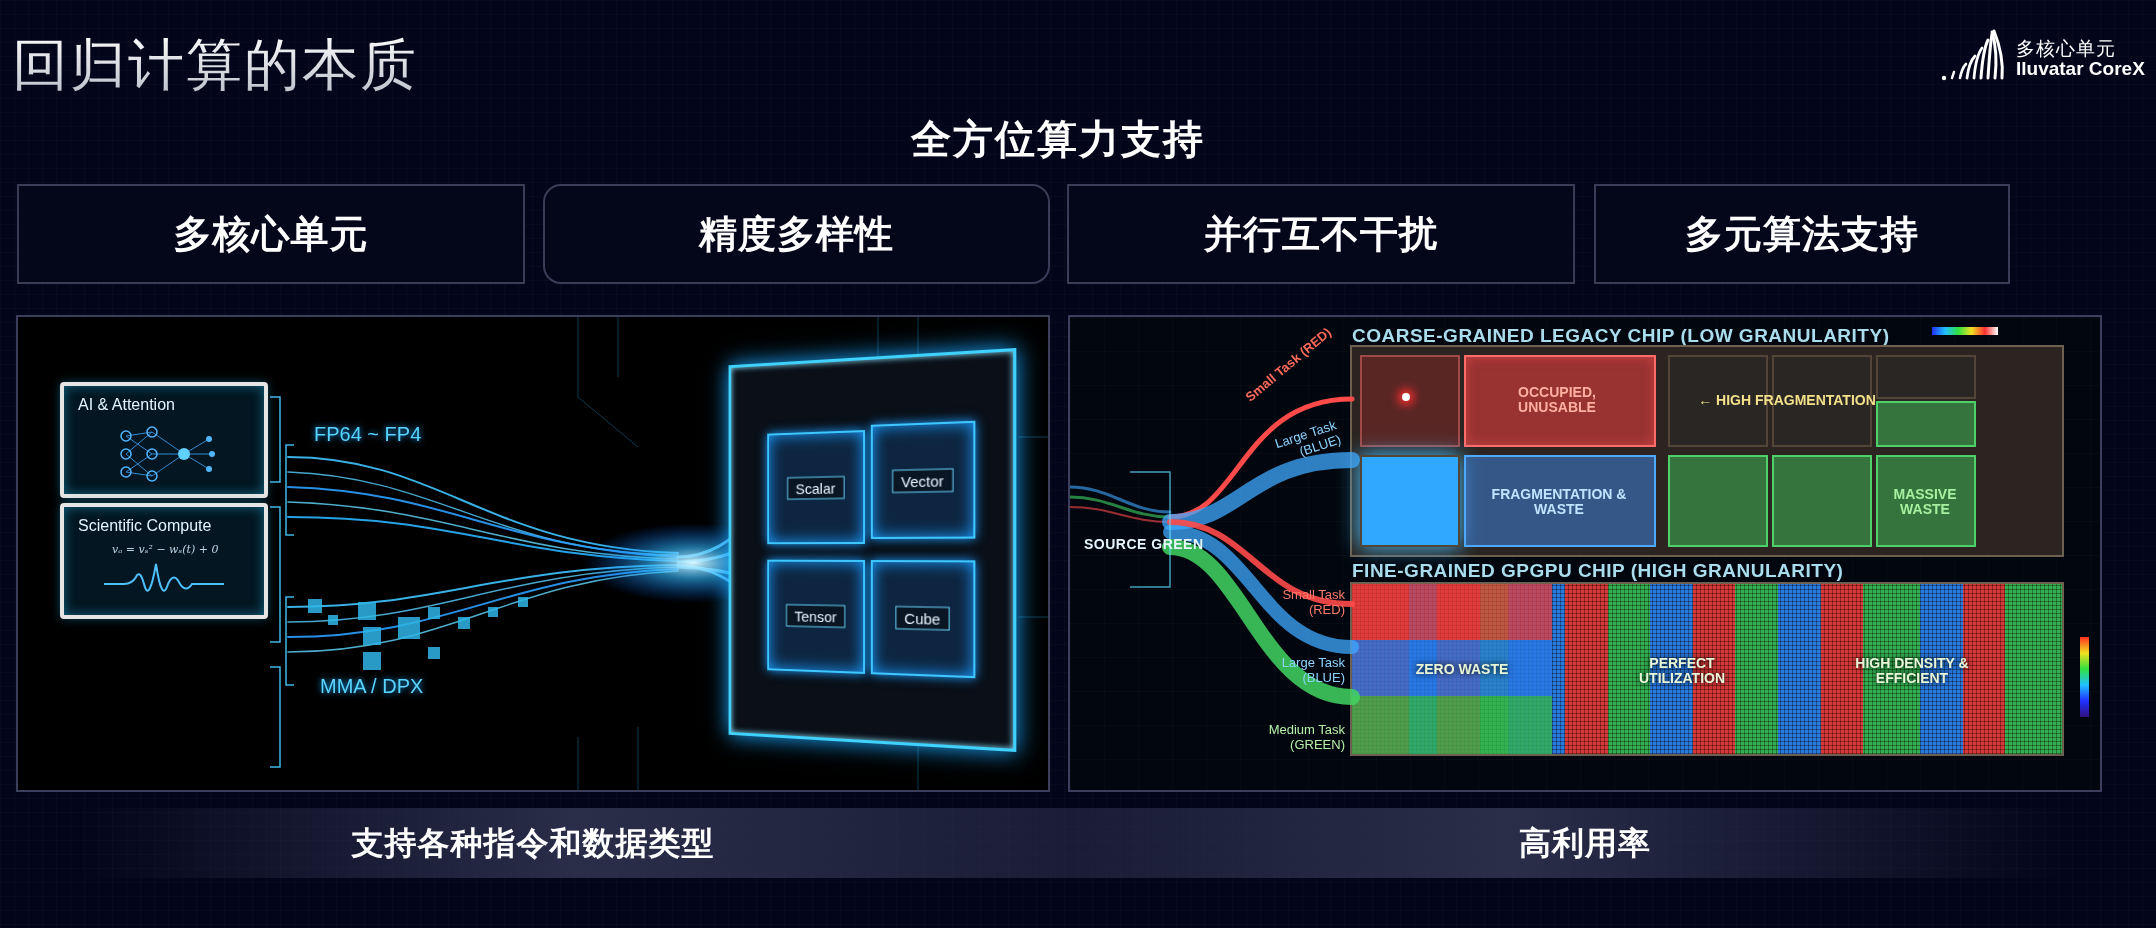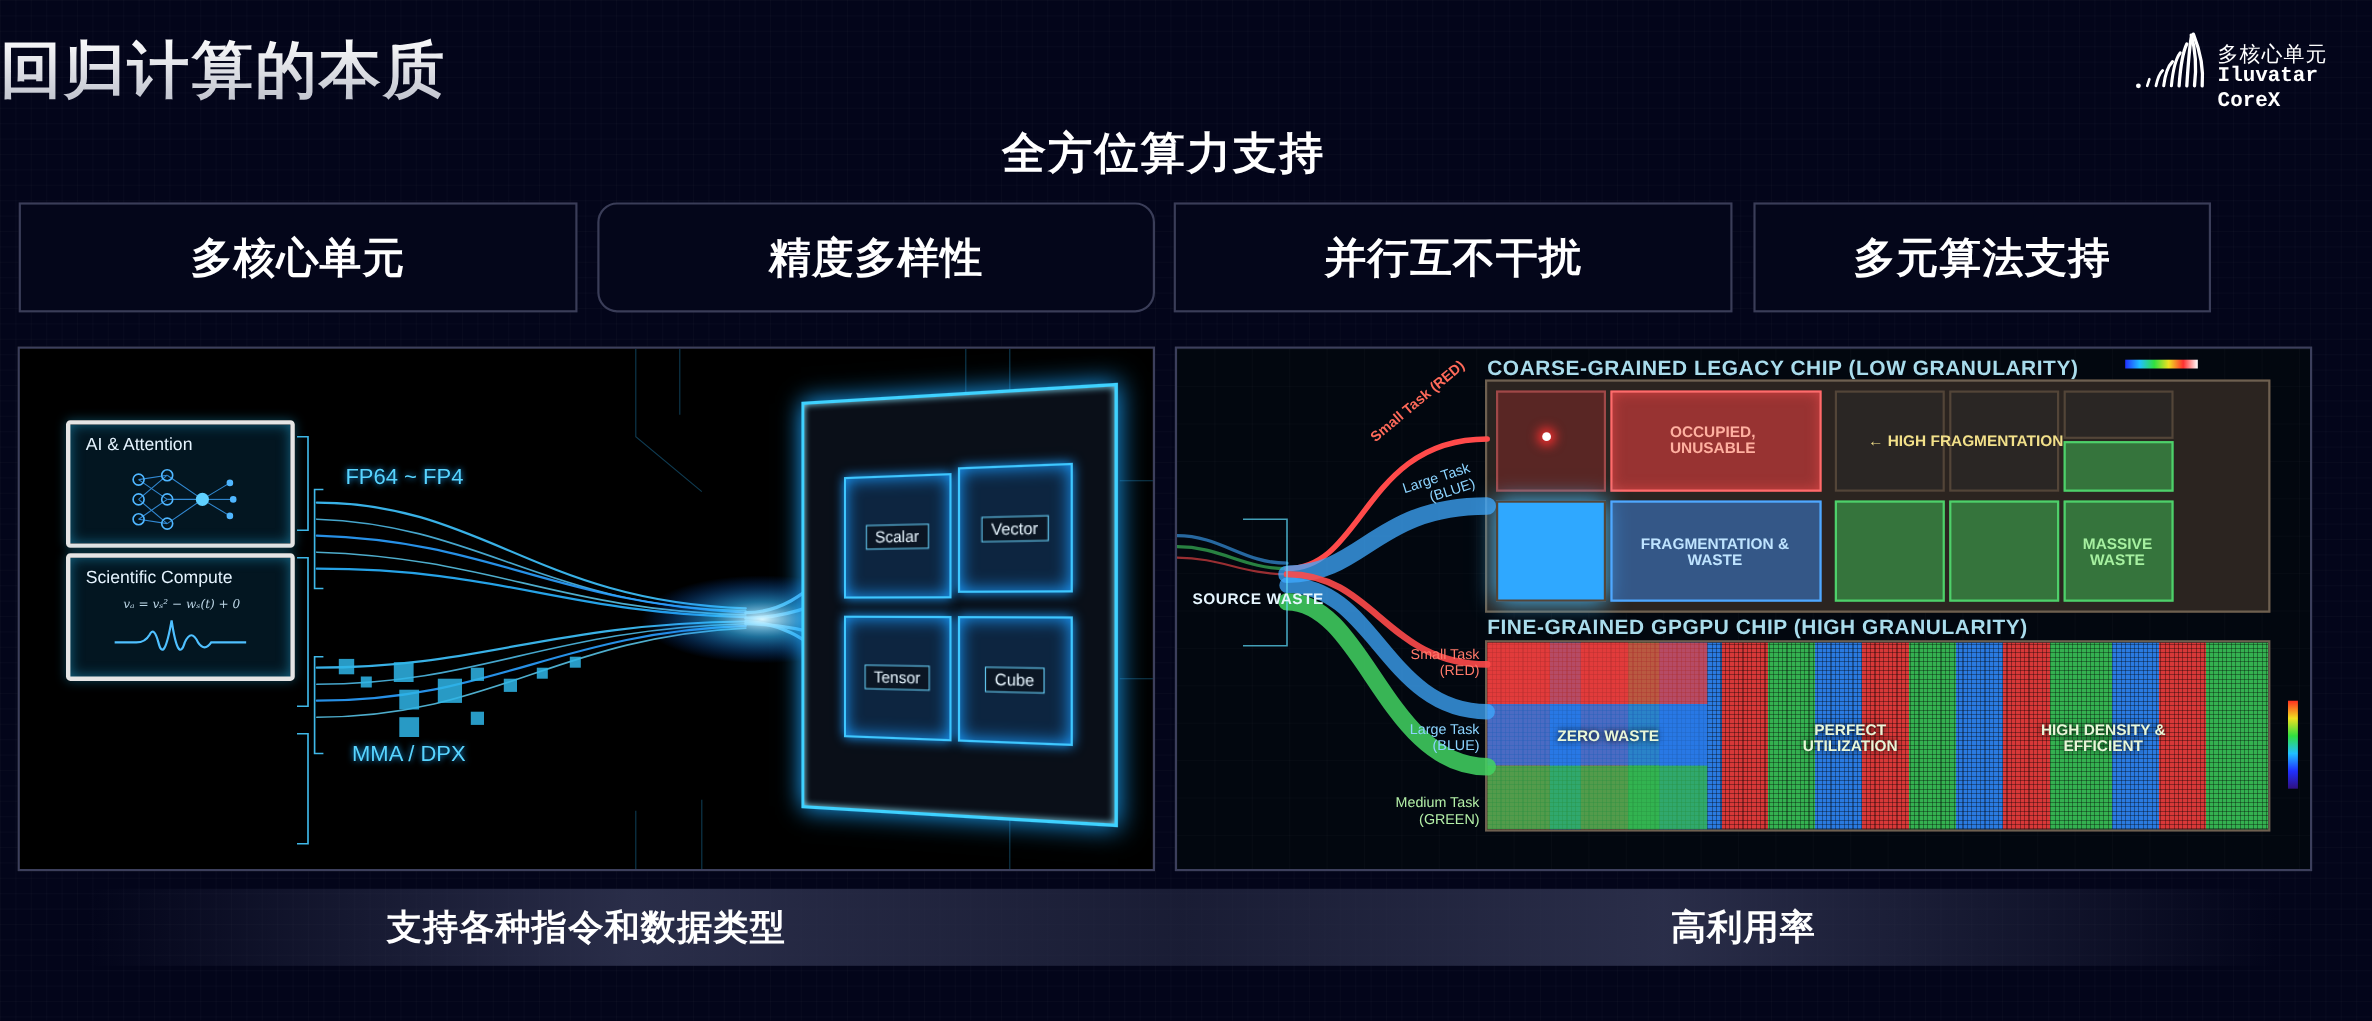--- a/index.html
+++ b/index.html
@@ -1,21 +1,21 @@
 <!DOCTYPE html>
 <html><head>
 <meta charset="utf-8">
 <style>
   html,body{margin:0;padding:0;}
   body{width:2156px;height:928px;background:#03051a;position:relative;overflow:hidden;font-family:"DejaVu Sans","Liberation Sans",sans-serif;color:#fff;}
   .bg-grid{position:absolute;inset:0;background-image:linear-gradient(rgba(255,255,255,0.018) 1px,transparent 1px),linear-gradient(90deg,rgba(255,255,255,0.018) 1px,transparent 1px);background-size:14px 14px;}
-  .title{position:absolute;left:0;top:30px;font-size:56px;font-weight:bold;letter-spacing:2px;background:linear-gradient(#ffffff,#b9bcc8);-webkit-background-clip:text;background-clip:text;color:transparent;line-height:70px;}
+  .title{position:absolute;left:12px;top:30px;font-size:56px;font-weight:normal;letter-spacing:2px;background:linear-gradient(#ffffff,#b9bcc8);-webkit-background-clip:text;background-clip:text;color:transparent;line-height:70px;}
   .logo{position:absolute;left:1940px;top:28px;width:210px;height:56px;}
   .logo .cn{position:absolute;left:76px;top:8px;font-size:19px;color:#fff;letter-spacing:1px;}
-  .logo .en{position:absolute;left:76px;top:30px;font-size:19px;font-weight:bold;color:#fff;font-family:Liberation Mono, monospace;}
+  .logo .en{position:absolute;left:76px;top:30px;font-size:19px;font-weight:bold;color:#fff;font-family:Liberation Sans, sans-serif;}
   .subtitle{position:absolute;left:0;width:2116px;top:112px;text-align:center;font-size:40px;font-weight:bold;letter-spacing:2px;color:#fff;}
   .feature-box{position:absolute;top:184px;height:100px;border:2px solid #3a3d58;box-sizing:border-box;display:flex;align-items:center;justify-content:center;font-size:38px;font-weight:bold;color:#fff;letter-spacing:1px;background:#04061a;}
   .panel{position:absolute;top:315px;height:477px;border:2px solid #3c3f5c;box-sizing:border-box;background:#000;overflow:hidden;}
   .caption-bar{position:absolute;top:808px;height:70px;left:80px;width:1990px;background:linear-gradient(90deg,rgba(40,44,70,0) 0%,rgba(46,50,78,0.9) 25%,rgba(40,44,70,0.6) 50%,rgba(46,50,78,0.9) 72%,rgba(40,44,70,0) 100%);}
   .caption{position:absolute;top:808px;height:70px;line-height:70px;text-align:center;font-size:32px;font-weight:bold;color:#fff;letter-spacing:1px;}
   
   .card{position:absolute;left:42px;width:200px;height:108px;border:4px solid #e5e5e5;border-radius:4px;background:rgba(6,40,60,0.55);box-shadow:0 0 12px rgba(31,166,214,0.55) inset,0 0 10px rgba(31,166,214,0.4);}
   .card .ct{position:absolute;left:14px;top:10px;font-size:16px;color:#e6f4ff;font-family:"Liberation Sans",sans-serif;}
   .card .formula{position:absolute;left:14px;top:36px;font-size:11px;color:#bcd6e6;font-family:"DejaVu Serif",serif;font-style:italic;}
   .neon-label{position:absolute;font-family:"Liberation Sans",sans-serif;font-size:20px;color:#58d4ff;text-shadow:0 0 6px #1aa8ff;}
@@ -232,21 +232,21 @@
       <path d="M0 190 C 40 190, 60 205, 100 205" stroke="#ff4a4a" stroke-width="2" opacity="0.6"></path>
       <path d="M100 200 C 170 200, 170 82, 282 82" stroke="#ff4a4a" stroke-width="5"></path>
       <path d="M100 205 C 170 205, 180 143, 282 143" stroke="#3fa9ff" stroke-width="16" opacity="0.75"></path>
       <path d="M100 205 C 180 205, 190 287, 282 287" stroke="#ff4a4a" stroke-width="6" opacity="0.9"></path>
       <path d="M100 215 C 180 215, 190 330, 282 330" stroke="#3fa9ff" stroke-width="14" opacity="0.75"></path>
       <path d="M100 230 C 170 230, 190 380, 282 380" stroke="#42d462" stroke-width="16" opacity="0.85"></path>
     </g>
     <path d="M60 155 L100 155 L100 270 L60 270" fill="none" stroke="#5fe0ff" stroke-width="1.5" opacity="0.7"></path>
   </svg>
 
-  <div class="rp-label" style="left:14px;top:220px;font-size:14px;line-height:15px;color:#e6f6ff;">SOURCE WASTE</div>
+  <div class="rp-label" style="left:14px;top:220px;font-size:14px;line-height:15px;color:#e6f6ff;">SOURCE GREEN</div>
   <div class="task-label" style="left:165px;top:40px;color:#ff6a5a;transform:rotate(-40deg);font-weight:bold;">Small Task (RED)</div>
   <div class="task-label" style="left:190px;top:112px;width:80px;color:#8cd4ff;transform:rotate(-18deg);">Large Task (BLUE)</div>
   <div class="task-label" style="left:180px;top:270px;width:95px;color:#ff7a6a;"><span>Small Task</span><br><span>(RED)</span></div>
   <div class="task-label" style="left:180px;top:338px;width:95px;color:#8cd4ff;"><span>Large Task</span><br><span>(BLUE)</span></div>
   <div class="task-label" style="left:170px;top:405px;width:105px;color:#b4f0a8;"><span>Medium Task</span><br><span>(GREEN)</span></div>
 </div>
 
 <div class="caption-bar"></div>
 <div class="caption" style="left:16px;width:1034px;">支持各种指令和数据类型</div>
 <div class="caption" style="left:1068px;width:1034px;">高利用率</div>

